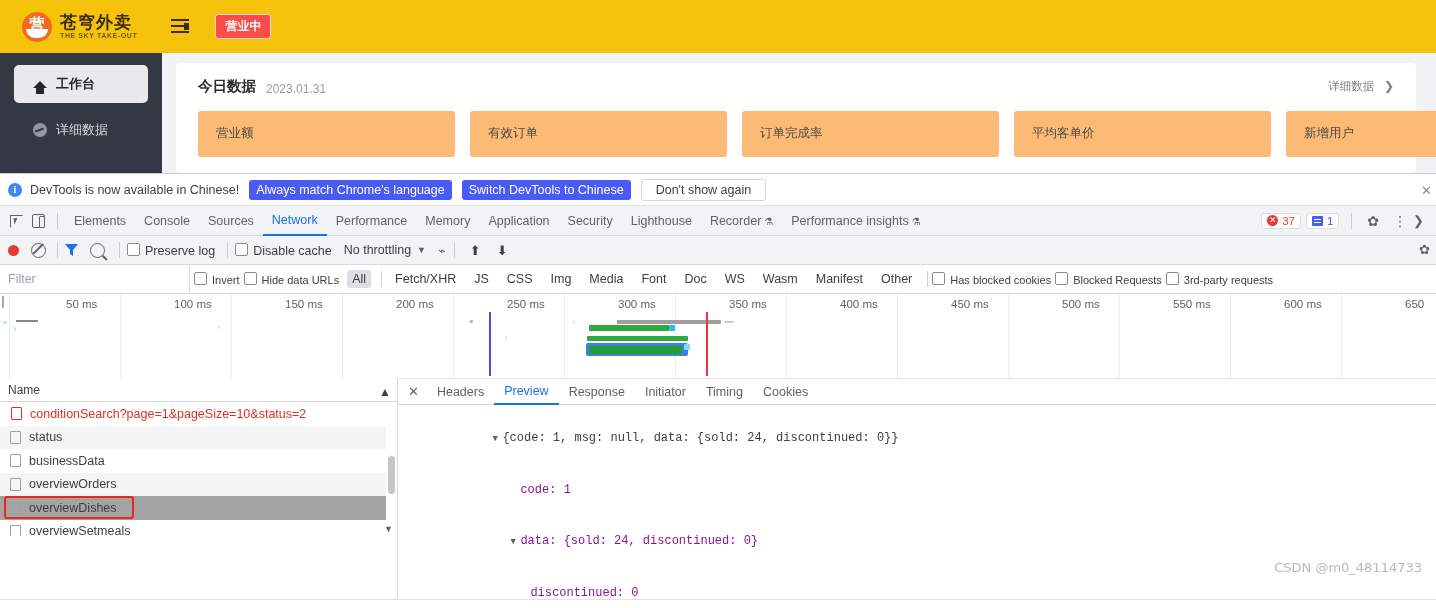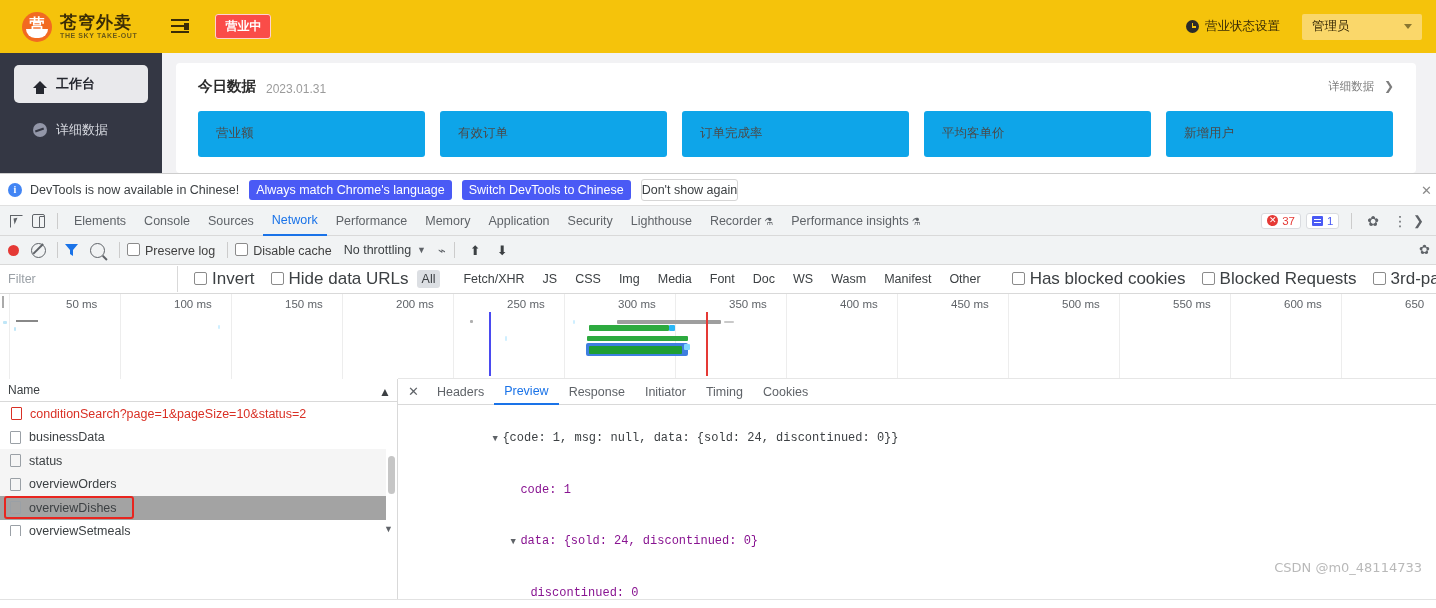--- a/index.html
+++ b/index.html
@@ -52,33 +52,33 @@
   .side-item.second{margin-top:8px;}
 
   .content{position:absolute;left:162px;top:0;width:1274px;height:120px;background:#f2f2f4;}
   .card{position:absolute;left:14px;top:10px;width:1240px;height:110px;background:#fff;border-radius:4px;}
   .card-head{display:flex;align-items:flex-end;padding:14px 0 0 22px;}
   .card-title{font-size:14.5px;font-weight:bold;color:#2b2b2b;font-family:"DejaVu Sans",sans-serif;}
   .card-date{margin-left:10px;font-size:12px;color:#9b9b9b;}
   .detail-link{position:absolute;right:22px;top:16px;font-size:11.5px;color:#7d7d7d;font-family:"DejaVu Sans",sans-serif;cursor:pointer;}
   .detail-link .chev{display:inline-block;margin-left:6px;font-size:12px;}
   .metrics{position:absolute;left:22px;top:48px;display:flex;gap:15px;}
-  .metric{width:227px;height:46px;background:#0ea5e9;border-radius:3px;box-sizing:border-box;padding:14px 0 0 18px;}
+  .metric{width:257px;height:46px;background:#fdba74;border-radius:3px;box-sizing:border-box;padding:14px 0 0 18px;}
   .metric-label{font-size:12.5px;color:#4a4a4a;font-family:"DejaVu Sans",sans-serif;}
 
   
   .devtools{position:absolute;left:0;top:173px;width:1436px;height:435px;background:#fff;
     font-family:"Liberation Sans", sans-serif;border-top:1px solid #cdcdcd;box-sizing:border-box;}
 
   .infobar{height:31px;background:#fff;border-bottom:1px solid #e0e0e0;display:flex;align-items:center;padding:0 8px;position:relative;}
   .info-i{width:14px;height:14px;border-radius:50%;background:#4285f4;color:#fff;font-size:10px;font-weight:bold;
     display:flex;align-items:center;justify-content:center;font-family:"Liberation Serif",serif;}
   .info-text{margin-left:8px;font-size:12.5px;color:#3c4043;}
   .btn-blue{margin-left:10px;background:#4a5af5;color:#fff;font-size:12.5px;padding:3px 7px;border-radius:3px;cursor:pointer;white-space:nowrap;}
-  .btn-plain{margin-left:10px;background:#fff;color:#3c4043;font-size:12.5px;padding:3px 0;border-radius:3px;border:1px solid #d6d6d6;cursor:pointer;white-space:nowrap;}
+  .btn-plain{margin-left:10px;background:#fff;color:#3c4043;font-size:12.5px;padding:3px 14px;border-radius:3px;border:1px solid #d6d6d6;cursor:pointer;white-space:nowrap;}
   .infobar-close{position:absolute;right:4px;top:9px;color:#8a8a8a;font-size:13px;cursor:pointer;}
 
   .tabbar{height:29px;background:#f1f3f4;border-bottom:1px solid #d9d9d9;display:flex;align-items:center;padding:0 6px;position:relative;}
   .tb-icon{width:20px;height:20px;display:flex;align-items:center;justify-content:center;margin-right:2px;cursor:pointer;}
   .insp-ico{width:12px;height:12px;position:relative;}
   .insp-ico:before{content:"";position:absolute;left:0;top:0;width:11px;height:11px;border:1.5px solid #5f6368;
     border-right-color:transparent;border-bottom-color:transparent;}
   .insp-ico:after{content:"";position:absolute;left:4px;top:3px;width:0;height:0;border-left:4px solid #5f6368;
     border-bottom:6px solid transparent;border-right:2px solid transparent;transform:rotate(-10deg);}
   .dev-ico{width:11px;height:12px;border:1.5px solid #5f6368;border-radius:2px;position:relative;}
@@ -112,21 +112,21 @@
   .throttle{font-size:12.5px;color:#3c4043;margin-right:6px;cursor:pointer;}
   .tiny-caret{font-size:9px;color:#5f6368;margin-right:12px;cursor:pointer;}
   .wifi-ico{font-size:13px;color:#5f6368;margin-right:4px;cursor:pointer;}
   .arrow-ico{font-size:13px;color:#3c4043;margin:0 8px;cursor:pointer;}
   .ctrl-right{position:absolute;right:6px;top:6px;color:#5f6368;font-size:13px;cursor:pointer;}
 
   .filterbar{height:28px;background:#fff;border-bottom:1px solid #d9d9d9;display:flex;align-items:center;}
   .filter-input{width:190px;height:26px;border:none;border-right:1px solid #d9d9d9;outline:none;font-size:12.5px;
     color:#3c4043;padding:0 8px;box-sizing:border-box;font-family:"Liberation Sans",sans-serif;background:#fff;}
   .filter-input::placeholder{color:#9aa0a6;}
-  .fb-item{font-size:17px;color:#3c4043;margin-left:16px;white-space:nowrap;cursor:pointer;}
+  .fb-item{font-size:11px;color:#3c4043;margin-left:4px;white-space:nowrap;cursor:pointer;}
   .type-chip{font-size:12.5px;color:#3c4043;padding:2px 5px;border-radius:3px;margin-left:8px;cursor:pointer;white-space:nowrap;}
   .type-chip.sel{background:#dcdfe3;}
   .vsep{width:1px;height:16px;background:#d0d0d0;margin-left:10px;}
 
   
   .timeline{position:relative;height:88px;background:#fff;border-bottom:1px solid #d9d9d9;overflow:hidden;}
   .tl-grid{position:absolute;left:0;top:0;width:100%;height:88px;}
   .tl-col{position:absolute;top:0;height:88px;border-right:1px solid #ededed;}
   .tl-label{position:absolute;top:4px;font-size:11.5px;color:#5f6368;}
   .tl-leftcap{position:absolute;left:2px;top:2px;width:2px;height:12px;background:#aaa;}
@@ -192,30 +192,20 @@
 
       <div class="collapse-icon">
         <i></i>
           <i></i>
           <i></i>
           <span class="car"></span>
       </div>
 
       <div class="status-chip">营业中</div>
 
-      <div class="wa-right">
-        <div class="biz-setting">
-          <span class="clock-icon"></span>
-          <span>营业状态设置</span>
-        </div>
-        <div class="user-box">
-          <span>管理员</span>
-          <span class="caret"></span>
-        </div>
-      </div>
     </div>
 
     <div class="wa-body">
       <div class="sidebar">
         <div class="side-item active">
           <span class="side-ico">
               <span class="home-ico"></span>
             </span>
           <span>工作台</span>
         </div>
@@ -409,27 +399,27 @@
       <div class="reqpanel" style="height: 222px;">
         <div class="req-head">
           <span>Name</span>
           <span class="req-scroll-up">▲</span>
         </div>
         <div class="req-list">
           <div class="req-row err">
             <span class="doc-ico"></span>
             <span>conditionSearch?page=1&amp;pageSize=10&amp;status=2</span>
           </div>
+          <div class="req-row alt">
+            <span class="doc-ico"></span>
+            <span>status</span>
+          </div>
           <div class="req-row">
             <span class="doc-ico"></span>
             <span>businessData</span>
-          </div>
-          <div class="req-row alt">
-            <span class="doc-ico"></span>
-            <span>status</span>
           </div>
           <div class="req-row alt">
             <span class="doc-ico"></span>
             <span>overviewOrders</span>
           </div>
           <div class="req-row sel">
             <span class="doc-ico"></span>
             <span>overviewDishes</span>
           </div>
           <div class="req-row">

